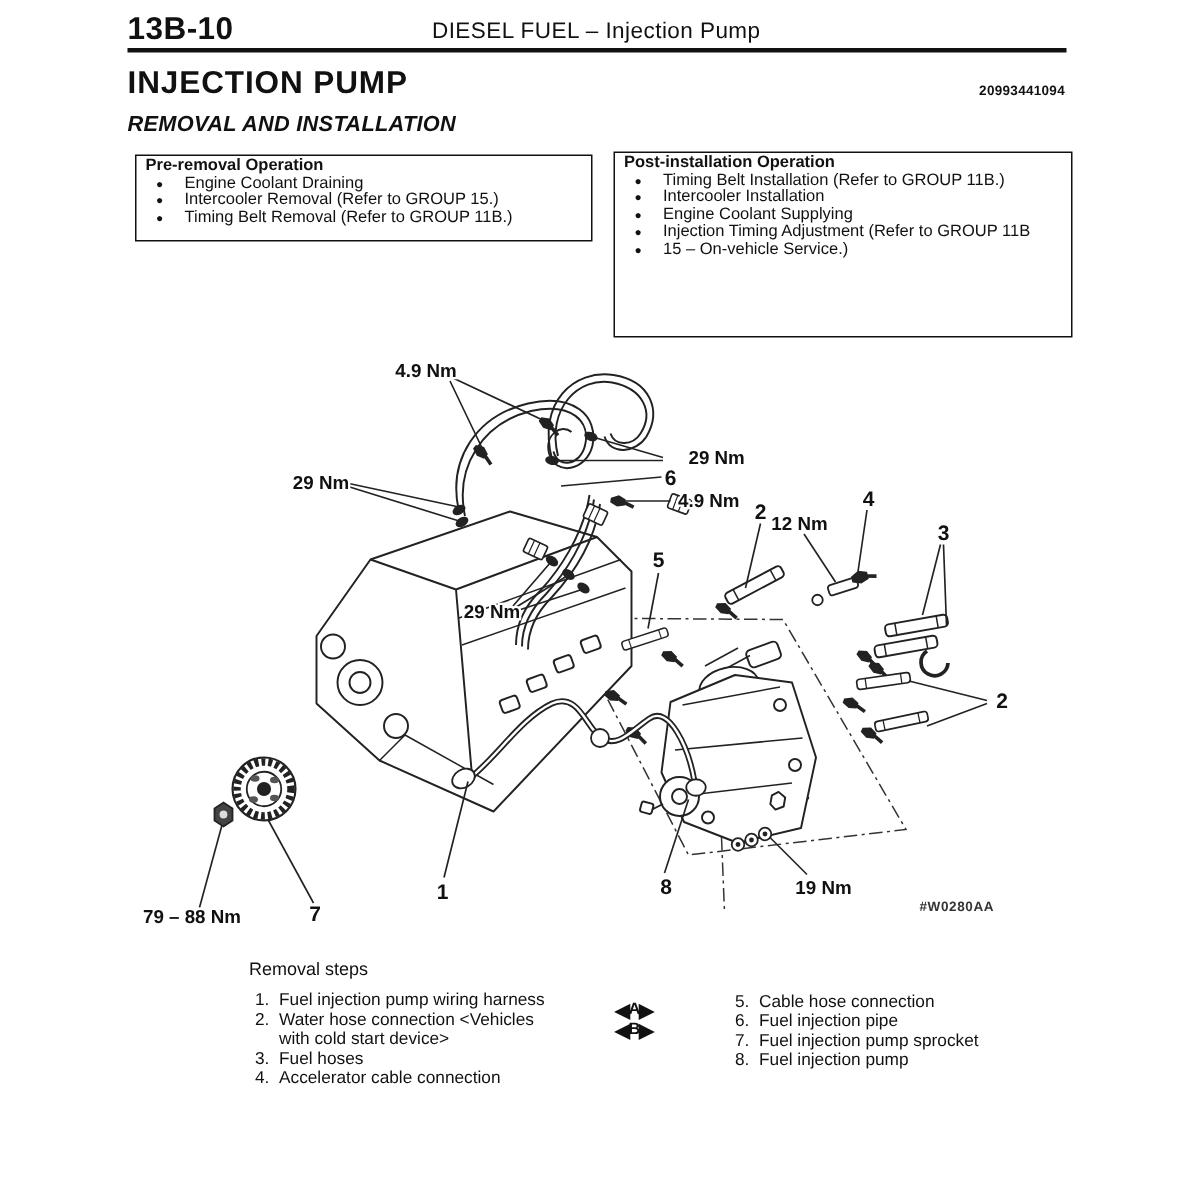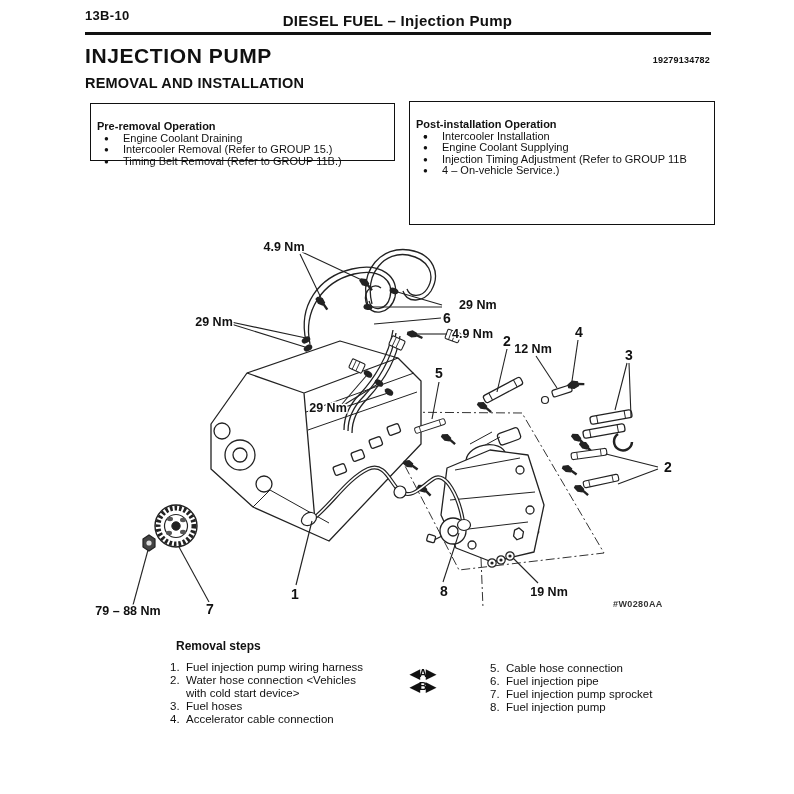--- a/index.html
+++ b/index.html
@@ -4,77 +4,77 @@
 <style>
   html,body{margin:0;padding:0;}
   body{
     width:794px;height:794px;position:relative;background:#ffffff;
     font-family:"Liberation Sans", sans-serif;color:#111;overflow:hidden;
     -webkit-font-smoothing:antialiased;
   }
   .abs{position:absolute;}
 
   
-  .page-code{left:85px;top:8px;font-size:13px;font-weight:bold;letter-spacing:.3px;}
-  .running-title{left:85px;top:12px;width:625px;text-align:center;font-size:15px;font-weight:bold;letter-spacing:.3px;}
+  .page-code{left:85px;top:8px;font-size:21px;font-weight:bold;letter-spacing:.3px;}
+  .running-title{left:85px;top:12px;width:625px;text-align:center;font-size:15px;font-weight:normal;letter-spacing:.3px;}
   .head-rule{left:85px;top:32px;width:626px;height:3px;background:#111;}
 
   
   .main-title{left:85px;top:44px;font-size:21px;font-weight:bold;letter-spacing:.6px;}
   .doc-number{left:580px;top:55px;width:130px;text-align:right;font-size:9px;font-weight:bold;letter-spacing:.2px;}
-  .sub-title{left:85px;top:75px;font-size:14.5px;font-weight:bold;letter-spacing:.2px;}
-
-  
-  .opbox{border:1.5px solid #111;padding:16px 6px 2px 6px;box-sizing:border-box;}
+  .sub-title{left:85px;top:75px;font-size:14.5px;font-weight:bold;letter-spacing:.2px;font-style:italic;}
+
+  
+  .opbox{border:1.5px solid #111;padding:0 6px 2px 6px;box-sizing:border-box;}
   .opbox .optitle{font-size:11px;font-weight:bold;line-height:12px;margin-bottom:1px;}
   .opitem{position:relative;padding-left:26px;font-size:11px;line-height:11.4px;}
   .opitem .bl{position:absolute;left:7px;top:0;font-size:8px;line-height:11.4px;}
   .opline{font-size:11px;line-height:11.4px;padding-left:26px;}
 
   
   svg text{font-family:"Liberation Sans", sans-serif;fill:#111;}
   .dlabel{font-size:12.5px;font-weight:bold;paint-order:stroke;stroke:#fff;stroke-width:3px;}
   .dnum{font-size:14px;font-weight:bold;paint-order:stroke;stroke:#fff;stroke-width:3px;}
   .fcode{font-size:9px;font-weight:bold;fill:#333;letter-spacing:.4px;}
 
   
-  .steps-title{left:176px;top:639px;font-size:12px;font-weight:bold;}
+  .steps-title{left:166px;top:639px;font-size:12px;font-weight:normal;}
   .step{position:absolute;font-size:11.5px;line-height:13px;white-space:nowrap;}
   .step .num{display:inline-block;width:16px;}
   .step-cont{position:absolute;font-size:11.5px;line-height:13px;padding-left:16px;white-space:nowrap;}
   .mk{position:absolute;display:flex;align-items:center;height:13px;font-weight:bold;color:#111;}
   .mk .tri{font-size:13px;line-height:13px;}
   .mk .lt{font-size:11px;line-height:13px;margin:0 -1px;letter-spacing:0;}
 </style>
 </head>
 <body>
 
 <div class="abs page-code">13B-10</div>
 <div class="abs running-title">DIESEL FUEL – Injection Pump</div>
 <div class="abs head-rule"></div>
 
 <div class="abs main-title">INJECTION PUMP</div>
-<div class="abs doc-number">19279134782</div>
+<div class="abs doc-number">20993441094</div>
 <div class="abs sub-title">REMOVAL AND INSTALLATION</div>
 
 <div class="abs opbox" style="left:90px;top:103px;width:305px;height:58px">
   <div class="optitle">Pre-removal Operation</div>
   <div class="opitem"><span class="bl">●</span><span>Engine Coolant Draining</span></div>
   <div class="opitem"><span class="bl">●</span><span>Intercooler Removal (Refer to GROUP 15.)</span></div>
   <div class="opitem"><span class="bl">●</span><span>Timing Belt Removal (Refer to GROUP 11B.)</span></div>
 </div>
 
 <div class="abs opbox" style="left:409px;top:101px;width:306px;height:124px">
   <div class="optitle">Post-installation Operation</div>
-  <div class="opitem"><span class="bl">●</span></div>
+  <div class="opitem"><span class="bl">●</span><span>Timing Belt Installation (Refer to GROUP 11B.)</span></div>
   <div class="opitem"><span class="bl">●</span><span>Intercooler Installation</span></div>
   <div class="opitem"><span class="bl">●</span><span>Engine Coolant Supplying</span></div>
   <div class="opitem"><span class="bl">●</span><span>Injection Timing Adjustment (Refer to GROUP 11B</span></div>
   <div class="opitem"><span class="bl">●</span></div>
-  <div class="opline">4 – On-vehicle Service.)</div>
+  <div class="opline">15 – On-vehicle Service.)</div>
 </div>
 
 <svg class="abs" style="left:0;top:225px" width="794" height="400" viewBox="0 225 794 400">
   <defs>
     <g id="blt">
       <path d="M-7,-1 L-2,-3.5 L3,-1.5 L3,2.5 L-2,4 L-7,2 Z" fill="#222"></path>
       <path d="M2,0.5 L9,2.5" stroke="#222" stroke-width="2.4" fill="none"></path>
     </g>
     <g id="un">
         <ellipse rx="4.6" ry="3" fill="#222"></ellipse>

